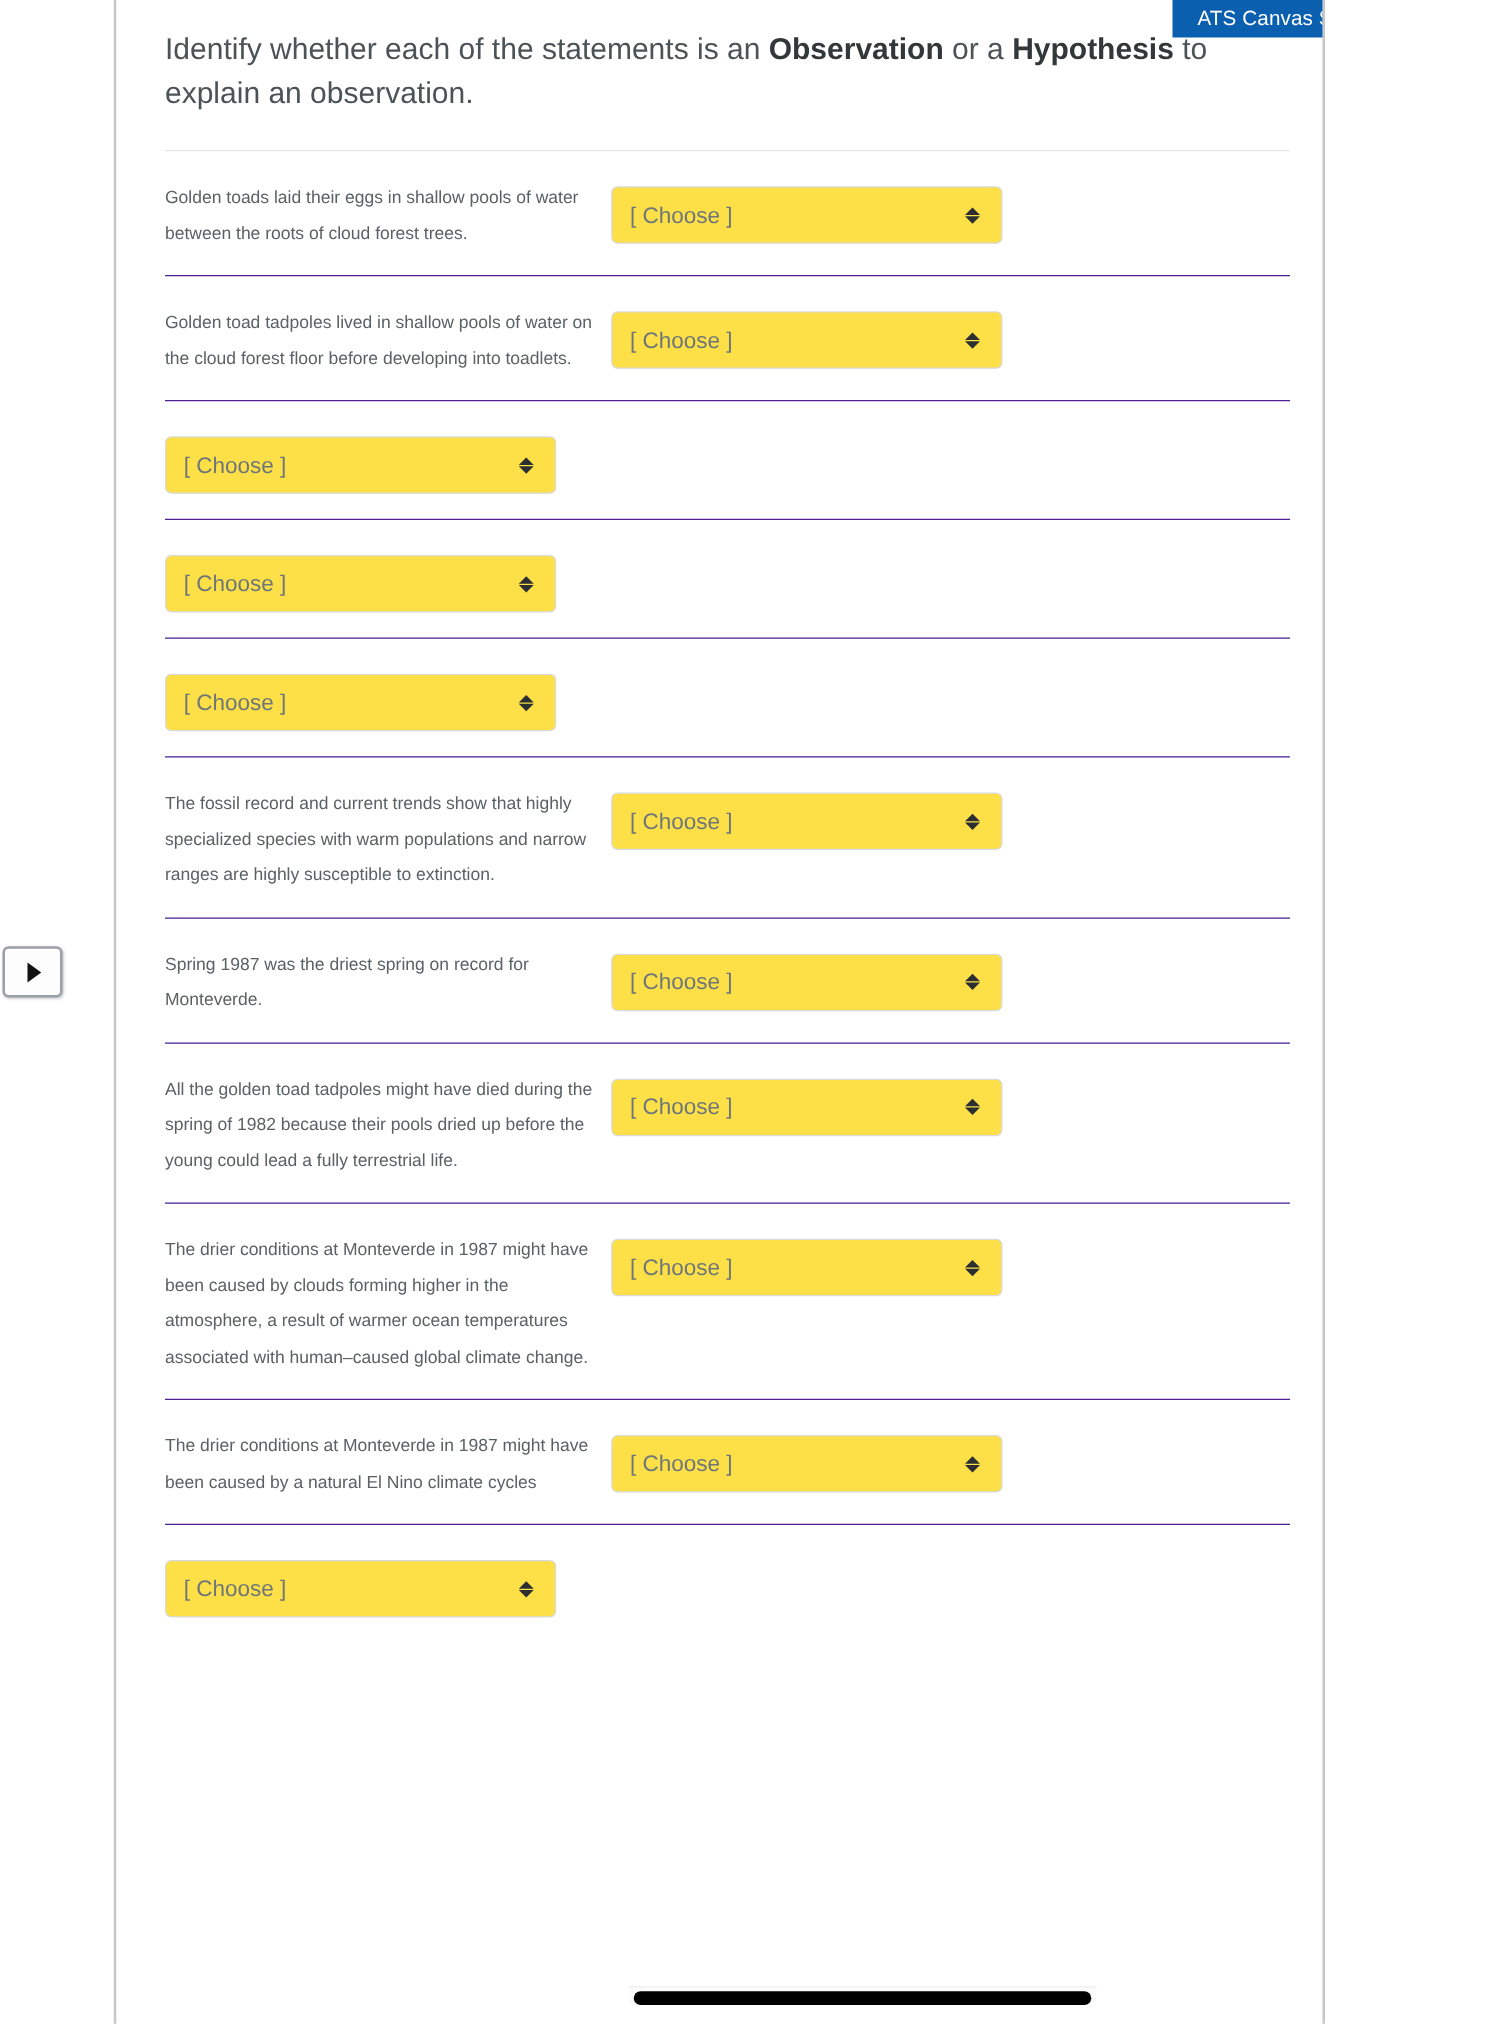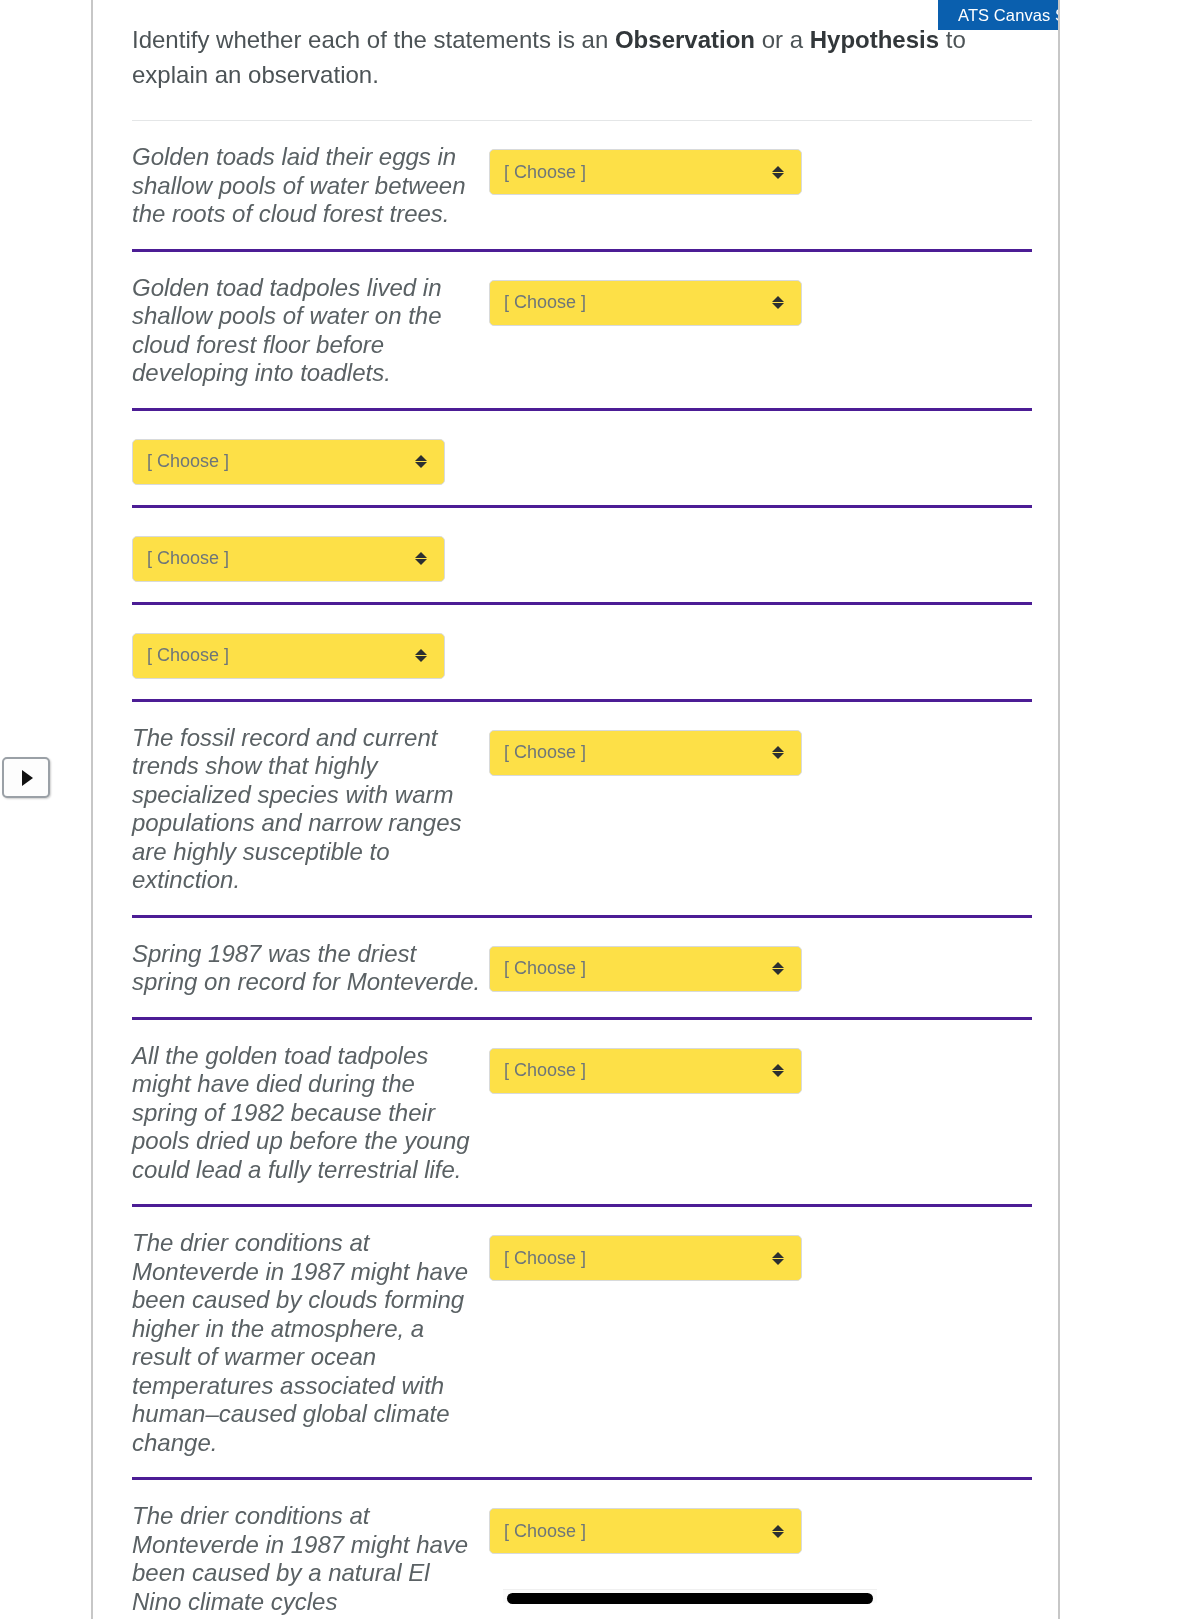--- a/index.html
+++ b/index.html
@@ -113,36 +113,35 @@
   .rows {
     position: absolute;
     left: 0;
     top: 120px;
     width: 965px;
   }
   .match-row {
     position: relative;
     display: flex;
     align-items: flex-start;
-    border-top: 3px solid #4c1d95;
+    border-top: 1px solid #4c1d95;
     padding: 22px 0 20px 0;
     margin-left: 37px;
     margin-right: 28px;
   }
   .match-row:first-child { border-top: 1px solid #e4e6e7; }
 
   .stmt {
     width: 357px;
     flex: 0 0 357px;
-    font-size: 24px;
+    font-size: 14px;
     line-height: 28.5px;
     color: #5a6164;
     font-weight: 300;
     padding-right: 4px;
-    font-style: italic;
   }
 
   .choose-wrap {
     flex: 0 0 auto;
     padding-top: 6px;
   }
   .choose {
     position: relative;
     width: 313px;
     height: 46px;

